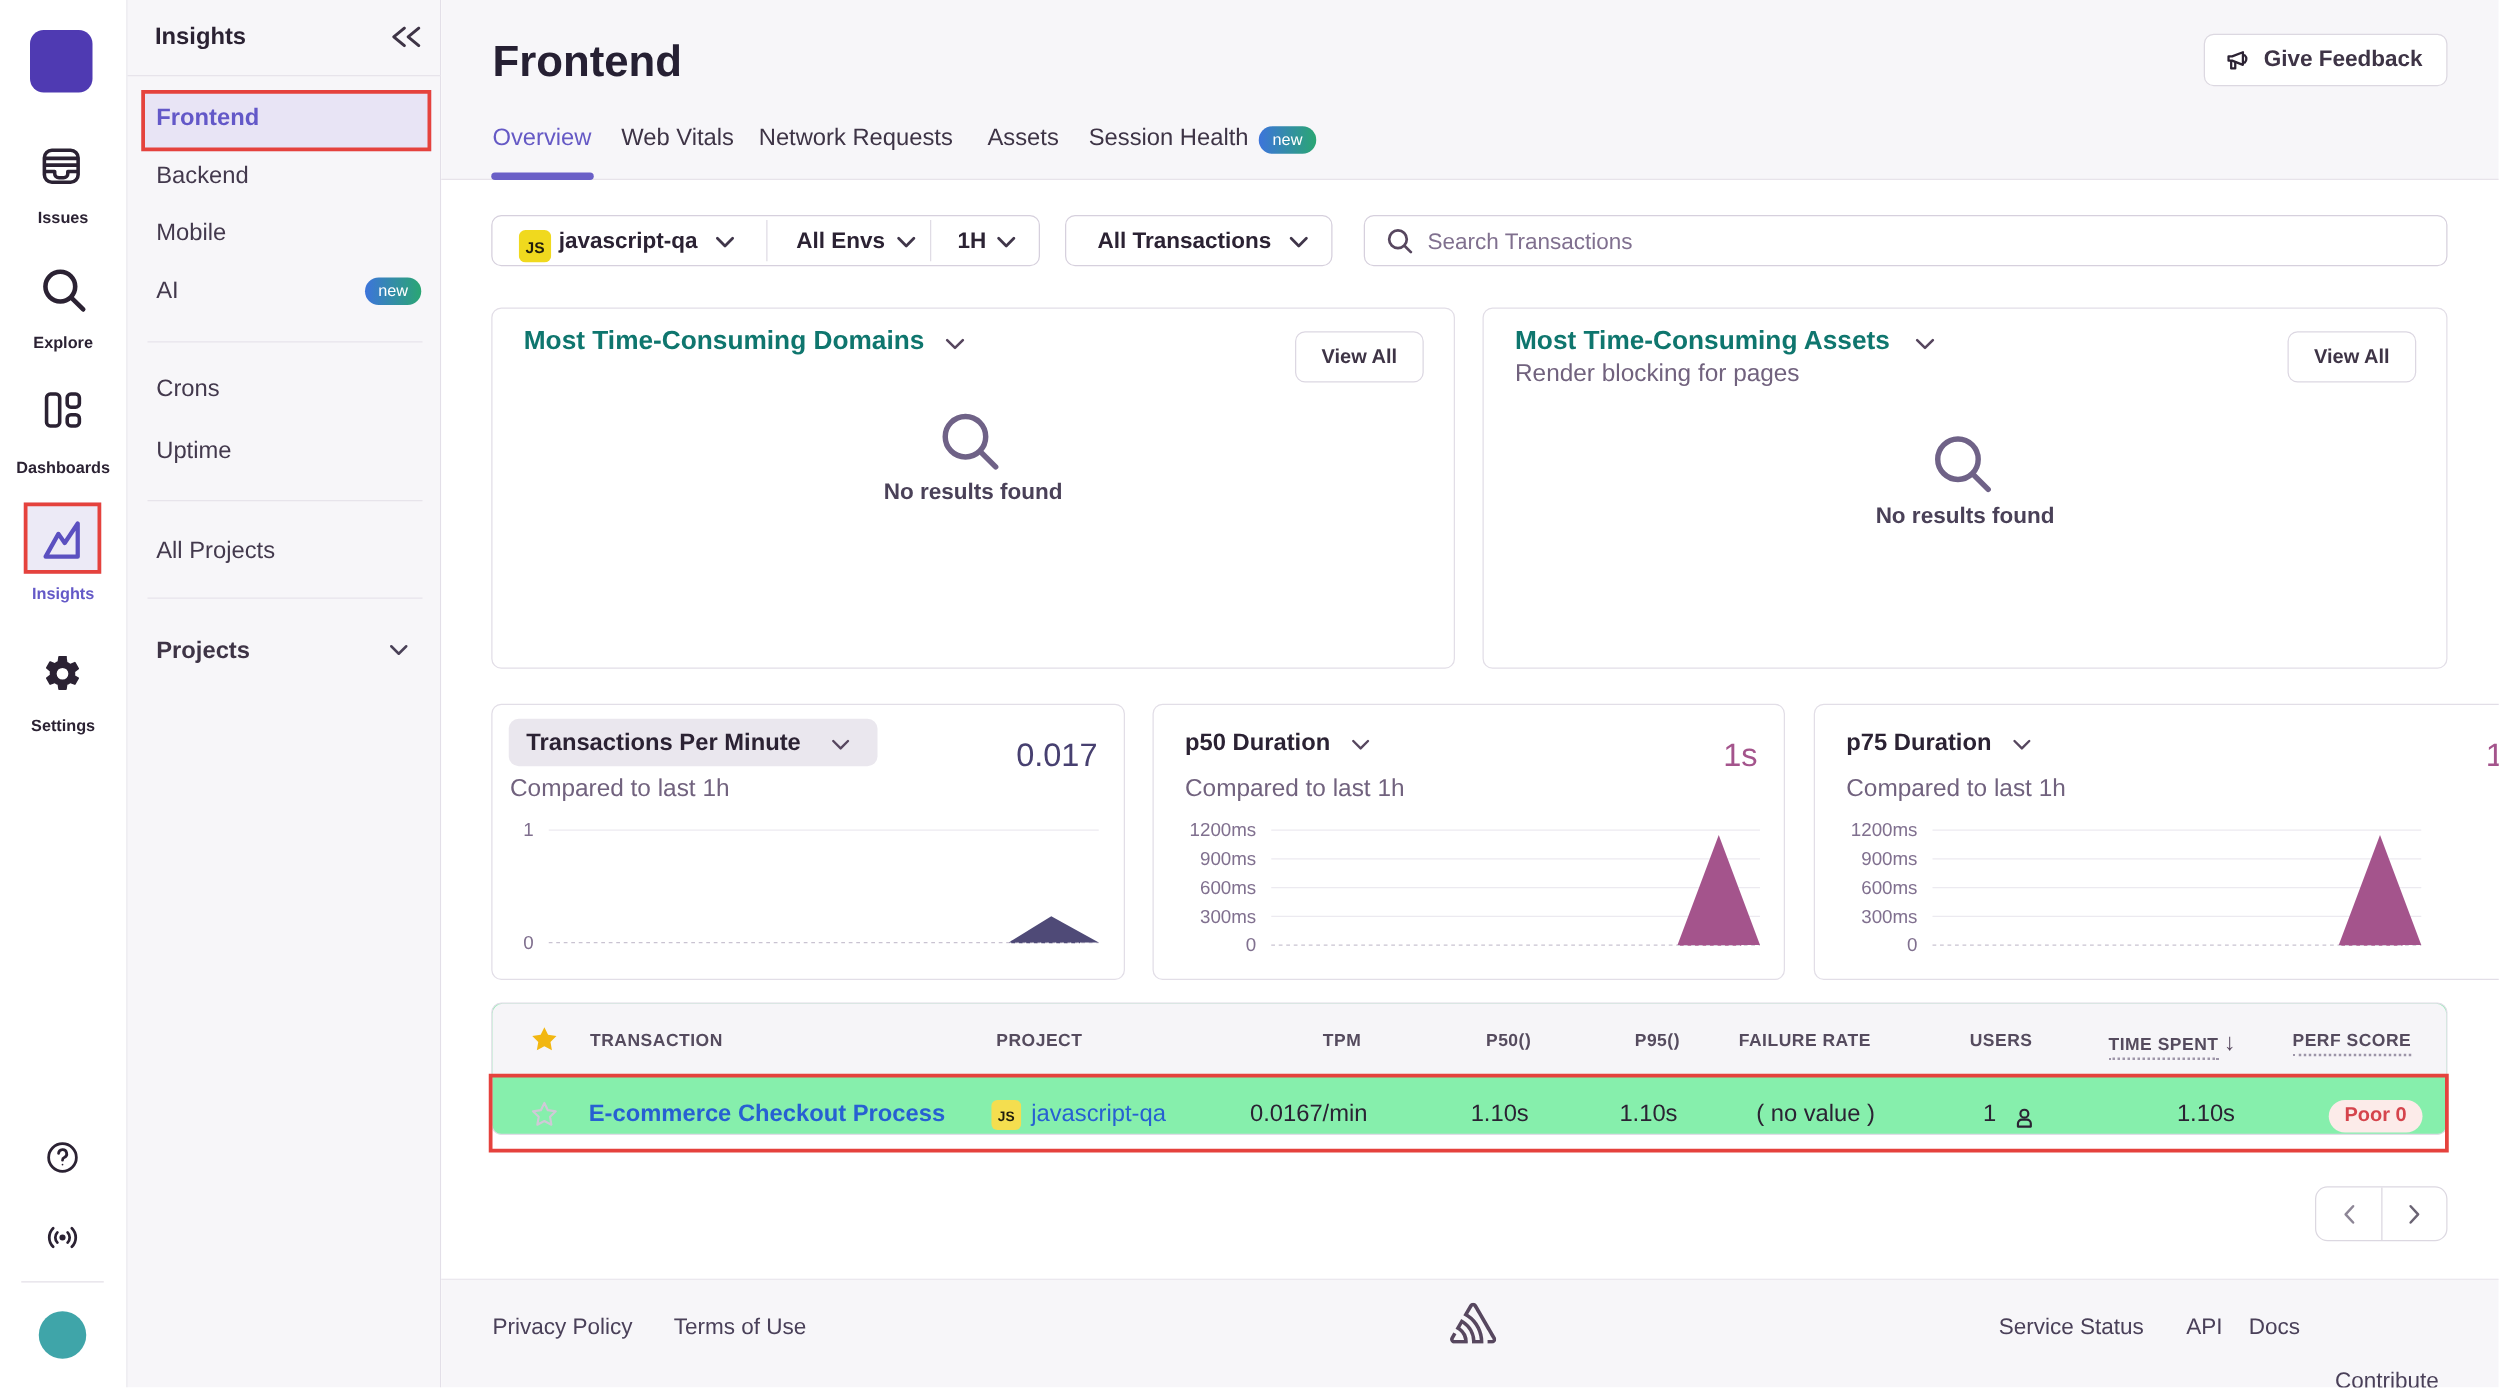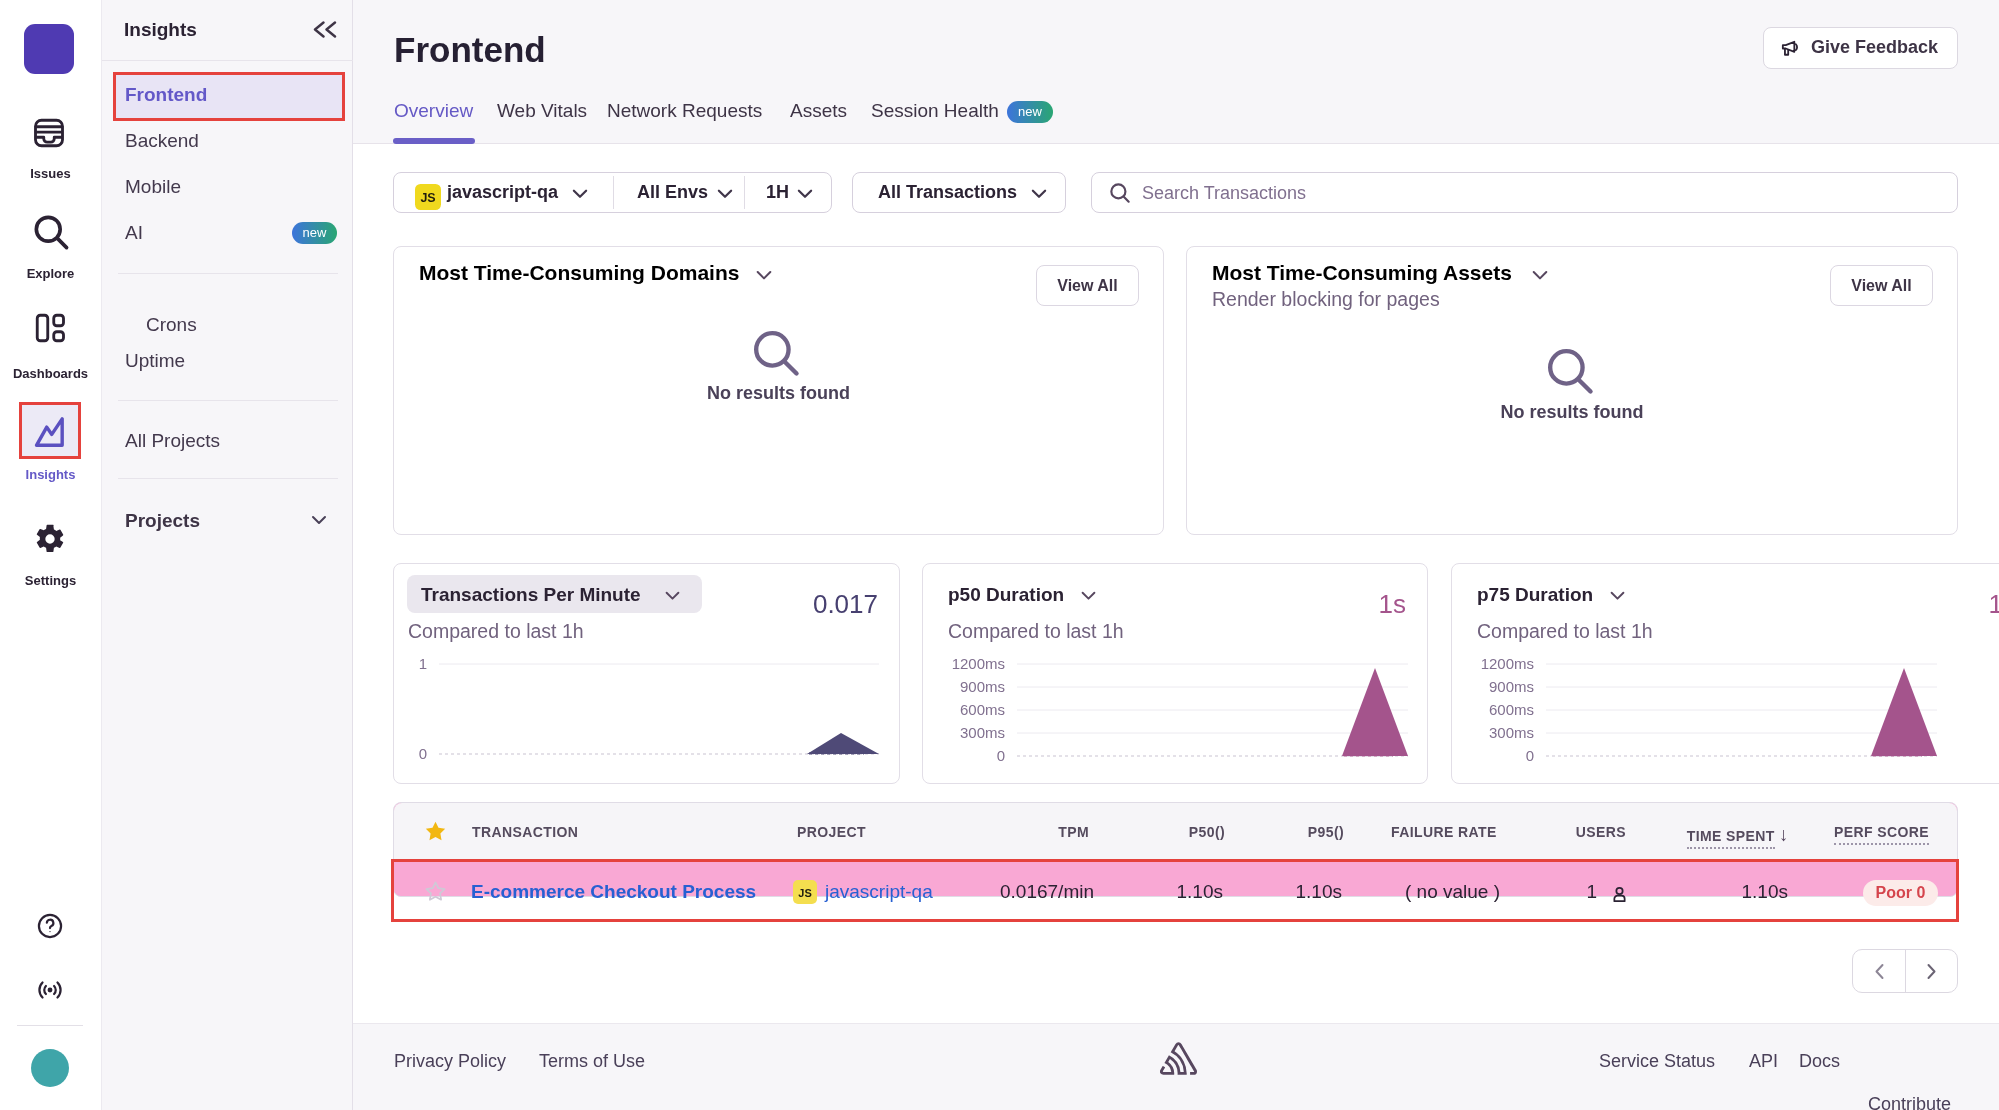--- a/index.html
+++ b/index.html
@@ -8,21 +8,21 @@
   body { position:relative; }
   .rail { position:absolute; left:0; top:0; width:101px; height:1110px; background:#fff; }
   .panel { position:absolute; left:101px; top:0; width:252px; height:1110px; background:#f7f6f9; border-right:1px solid #e3dfe8; border-left:1px solid #eceaf0; }
   .main { position:absolute; left:353px; top:0; right:0; height:1110px; background:#fff; }
   .hdr { position:absolute; left:0; top:0; right:0; height:144px; background:#f7f6f9; border-bottom:1px solid #e7e3ea; }
   .footer { position:absolute; left:0; top:1023px; right:0; height:87px; background:#f7f6f9; border-top:1px solid #ebe8ee; }
   .railLabel { position:absolute; width:101px; text-align:center; font-size:13px; font-weight:bold; color:#2b2233; }
   .navitem { position:absolute; left:23px; font-size:19px; color:#43394d; }
   .pdiv { position:absolute; left:16px; width:220px; border-top:1px solid #e7e4eb; }
   .card { position:absolute; background:#fff; border:1px solid #e2dee7; border-radius:8px; }
-  .cardtitle { font-size:21px; font-weight:bold; color:#000000; }
+  .cardtitle { font-size:21px; font-weight:bold; color:#0f766e; }
   .gray { color:#71627e; }
   .viewall { position:absolute; width:103px; height:41px; border:1px solid #dcd7e2; border-radius:8px; background:#fff; font-size:16px; font-weight:bold; color:#3e3446; text-align:center; line-height:39px; }
   .redbox { position:absolute; border:3px solid #e5423d; }
   .pill-new { position:absolute; border-radius:11px; background:linear-gradient(90deg,#3d74db,#2aa673); color:#fff; font-size:13px; text-align:center; }
   .thead { font-size:14px; font-weight:bold; color:#554b5e; letter-spacing:0.4px; }
   .tnum { font-size:19px; color:#2b2233; }
 </style>
 </head>
 <body>
 
@@ -89,21 +89,21 @@
 
   <div class="abs" style="left:11px; top:72px; width:232px; height:49px; background:#e8e4f5; border:3px solid #e5423d;"></div>
   <div class="abs" style="left:23px; top:84px; font-size:19px; font-weight:bold; color:#6358c8;">Frontend</div>
 
   <div class="navitem" style="top:130px;">Backend</div>
   <div class="navitem" style="top:176px;">Mobile</div>
   <div class="navitem" style="top:222px;">AI</div>
   <div class="pill-new" style="left:190px; top:222px; width:45px; height:22px; line-height:22px;">new</div>
 
   <div class="pdiv" style="top:273px;"></div>
-  <div class="navitem" style="top:314px;margin-left:21px;">Crons</div>
+  <div class="navitem" style="top:301px;">Crons</div>
   <div class="navitem" style="top:350px;">Uptime</div>
   <div class="pdiv" style="top:400px;"></div>
   <div class="navitem" style="top:430px;">All Projects</div>
   <div class="pdiv" style="top:478px;"></div>
   <div class="navitem" style="top:510px; font-weight:bold; color:#3e3446;">Projects</div>
   <svg class="abs" style="left:209px; top:515px;" width="16" height="10" viewBox="0 0 16 10" fill="none" stroke="#4a4158" stroke-width="2" stroke-linecap="round" stroke-linejoin="round">
     <path d="M2 2 L8 8 L14 2"></path>
   </svg>
 </div>
 
@@ -251,21 +251,21 @@
         <line x1="94" y1="30" x2="485" y2="30"></line>
         <line x1="94" y1="53" x2="485" y2="53"></line>
         <line x1="94" y1="76" x2="485" y2="76"></line>
       </g>
       <line x1="94" y1="99" x2="485" y2="99" stroke="#c9c3d1" stroke-width="1" stroke-dasharray="3,3"></line>
       <polygon points="419,99 452,11 485,99" fill="#a4548c"></polygon>
       <line x1="421" y1="98.5" x2="470" y2="98.5" stroke="#a4548c" stroke-width="2" stroke-dasharray="3,3"></line>
     </svg>
   </div>
 
-  <div class="abs" style="left:40px; top:802px; width:1565px; height:95px; border:1px solid #e0dce6; border-radius:8px; background:#f9a8d4;">
+  <div class="abs" style="left:40px; top:802px; width:1565px; height:106px; border:1px solid #e0dce6; border-radius:8px; background:#86efac;">
     <div class="abs" style="left:0; top:0; width:100%; height:57px; background:#f6f5f8; border-bottom:1px solid #e7e3ea; border-radius:8px 8px 0 0;"></div>
 
     <svg class="abs" style="left:30px; top:17px;" width="23" height="23" viewBox="0 0 24 24" fill="#f2b712">
         <path d="M12 1.8 l3.1 6.4 7 1 -5 4.9 1.2 7 -6.3 -3.3 -6.3 3.3 1.2 -7 -5 -4.9 7 -1 Z"></path>
       </svg>
     <div class="abs thead" style="left:78px; top:21px;">TRANSACTION</div>
     <div class="abs thead" style="left:403px; top:21px;">PROJECT</div>
     <div class="abs thead" style="right:868px; top:21px;">TPM</div>
     <div class="abs thead" style="right:732px; top:21px;">P50()</div>
     <div class="abs thead" style="right:613px; top:21px;">P95()</div>

